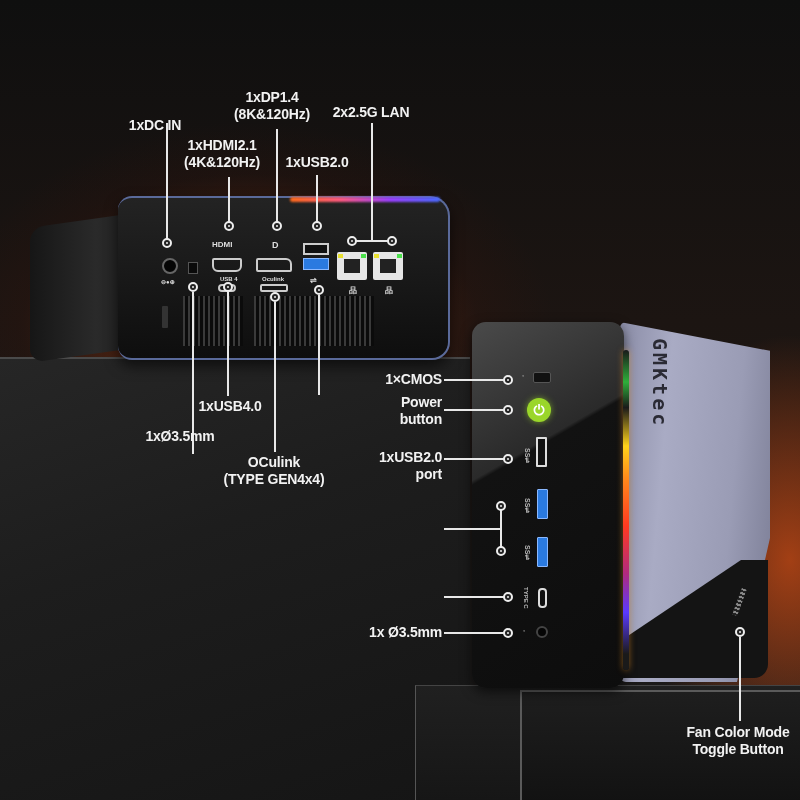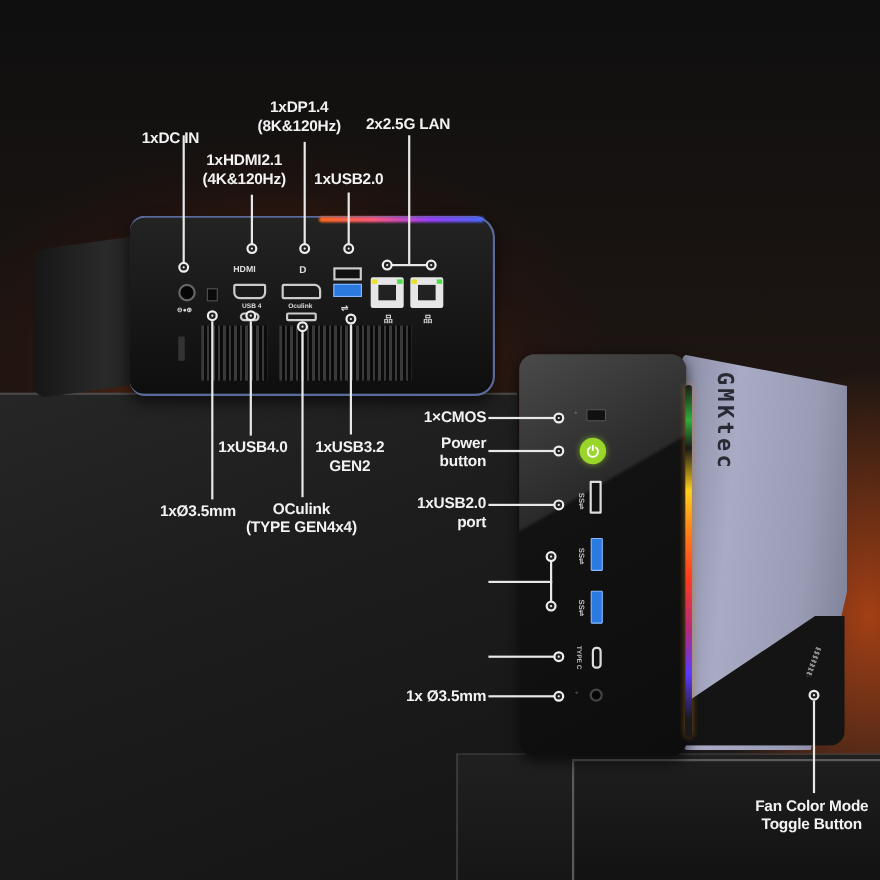--- a/index.html
+++ b/index.html
@@ -119,39 +119,35 @@
   <div class="dot" style="left:312px;top:221px;"></div>
 
   <div class="label" style="left:328px;top:104px;width:86px;"><span>2x2.5G LAN</span></div>
   <div class="vline" style="left:371px;top:123px;height:117px;"></div>
   <div class="hline" style="left:352px;top:240px;width:40px;"></div>
   <div class="dot" style="left:347px;top:236px;"></div>
   <div class="dot" style="left:387px;top:236px;"></div>
 
   <div class="dot" style="left:188px;top:282px;"></div>
   <div class="vline" style="left:192px;top:292px;height:162px;"></div>
-  <div class="label" style="left:140px;top:456px;width:80px;"><span>1xØ3.5mm</span></div>
+  <div class="label" style="left:140px;top:428px;width:80px;"><span>1xØ3.5mm</span></div>
 
   <div class="dot" style="left:223px;top:282px;"></div>
   <div class="vline" style="left:227px;top:292px;height:104px;"></div>
   <div class="label" style="left:195px;top:398px;width:70px;"><span>1xUSB4.0</span></div>
 
   <div class="dot" style="left:270px;top:292px;"></div>
   <div class="vline" style="left:274px;top:302px;height:150px;"></div>
   <div class="label" style="left:216px;top:454px;width:116px;">
       <div>OCulink</div>
       <div>(TYPE GEN4x4)</div>
     </div>
 
   <div class="dot" style="left:314px;top:285px;"></div>
   <div class="vline" style="left:318px;top:295px;height:100px;"></div>
-  <div class="label" style="left:280px;top:398px;width:76px;">
-      <div>1xUSB3.2</div>
-      <div>GEN2</div>
-    </div>
 
   <div class="dev-front-side"></div>
   <div class="dev-front-base"></div>
   <div class="brand">GMKtec</div>
   <div class="dev-front"></div>
   <div class="rgb-strip"></div>
 
   <div class="tiny-glyph" style="left:522px;top:372px;">◦</div>
   <div class="cmos-slot"></div>
   <div class="power-btn">

